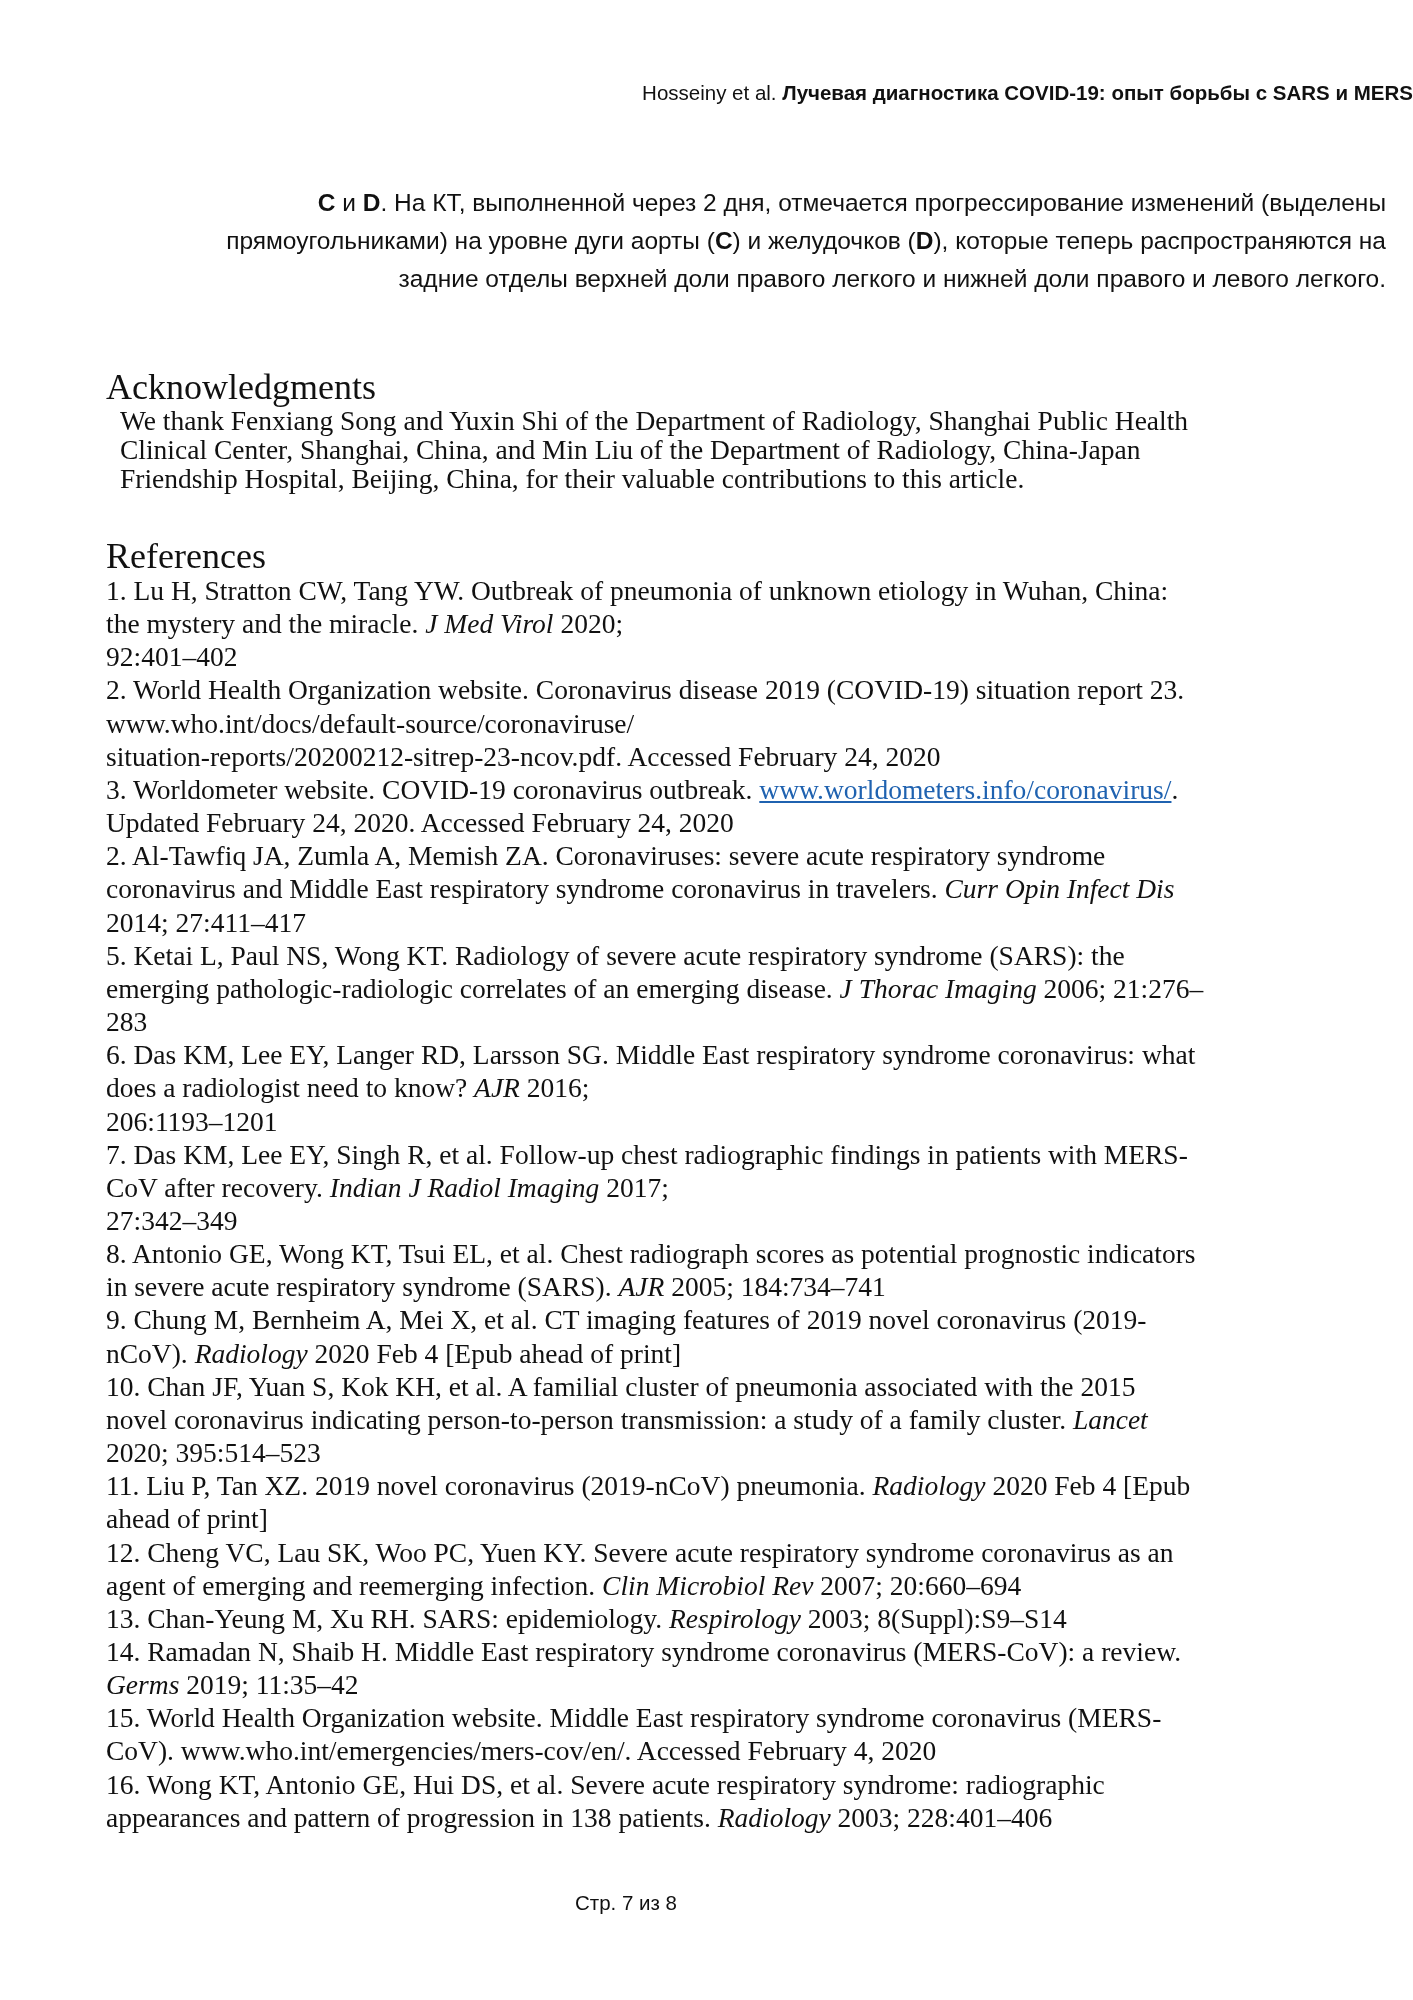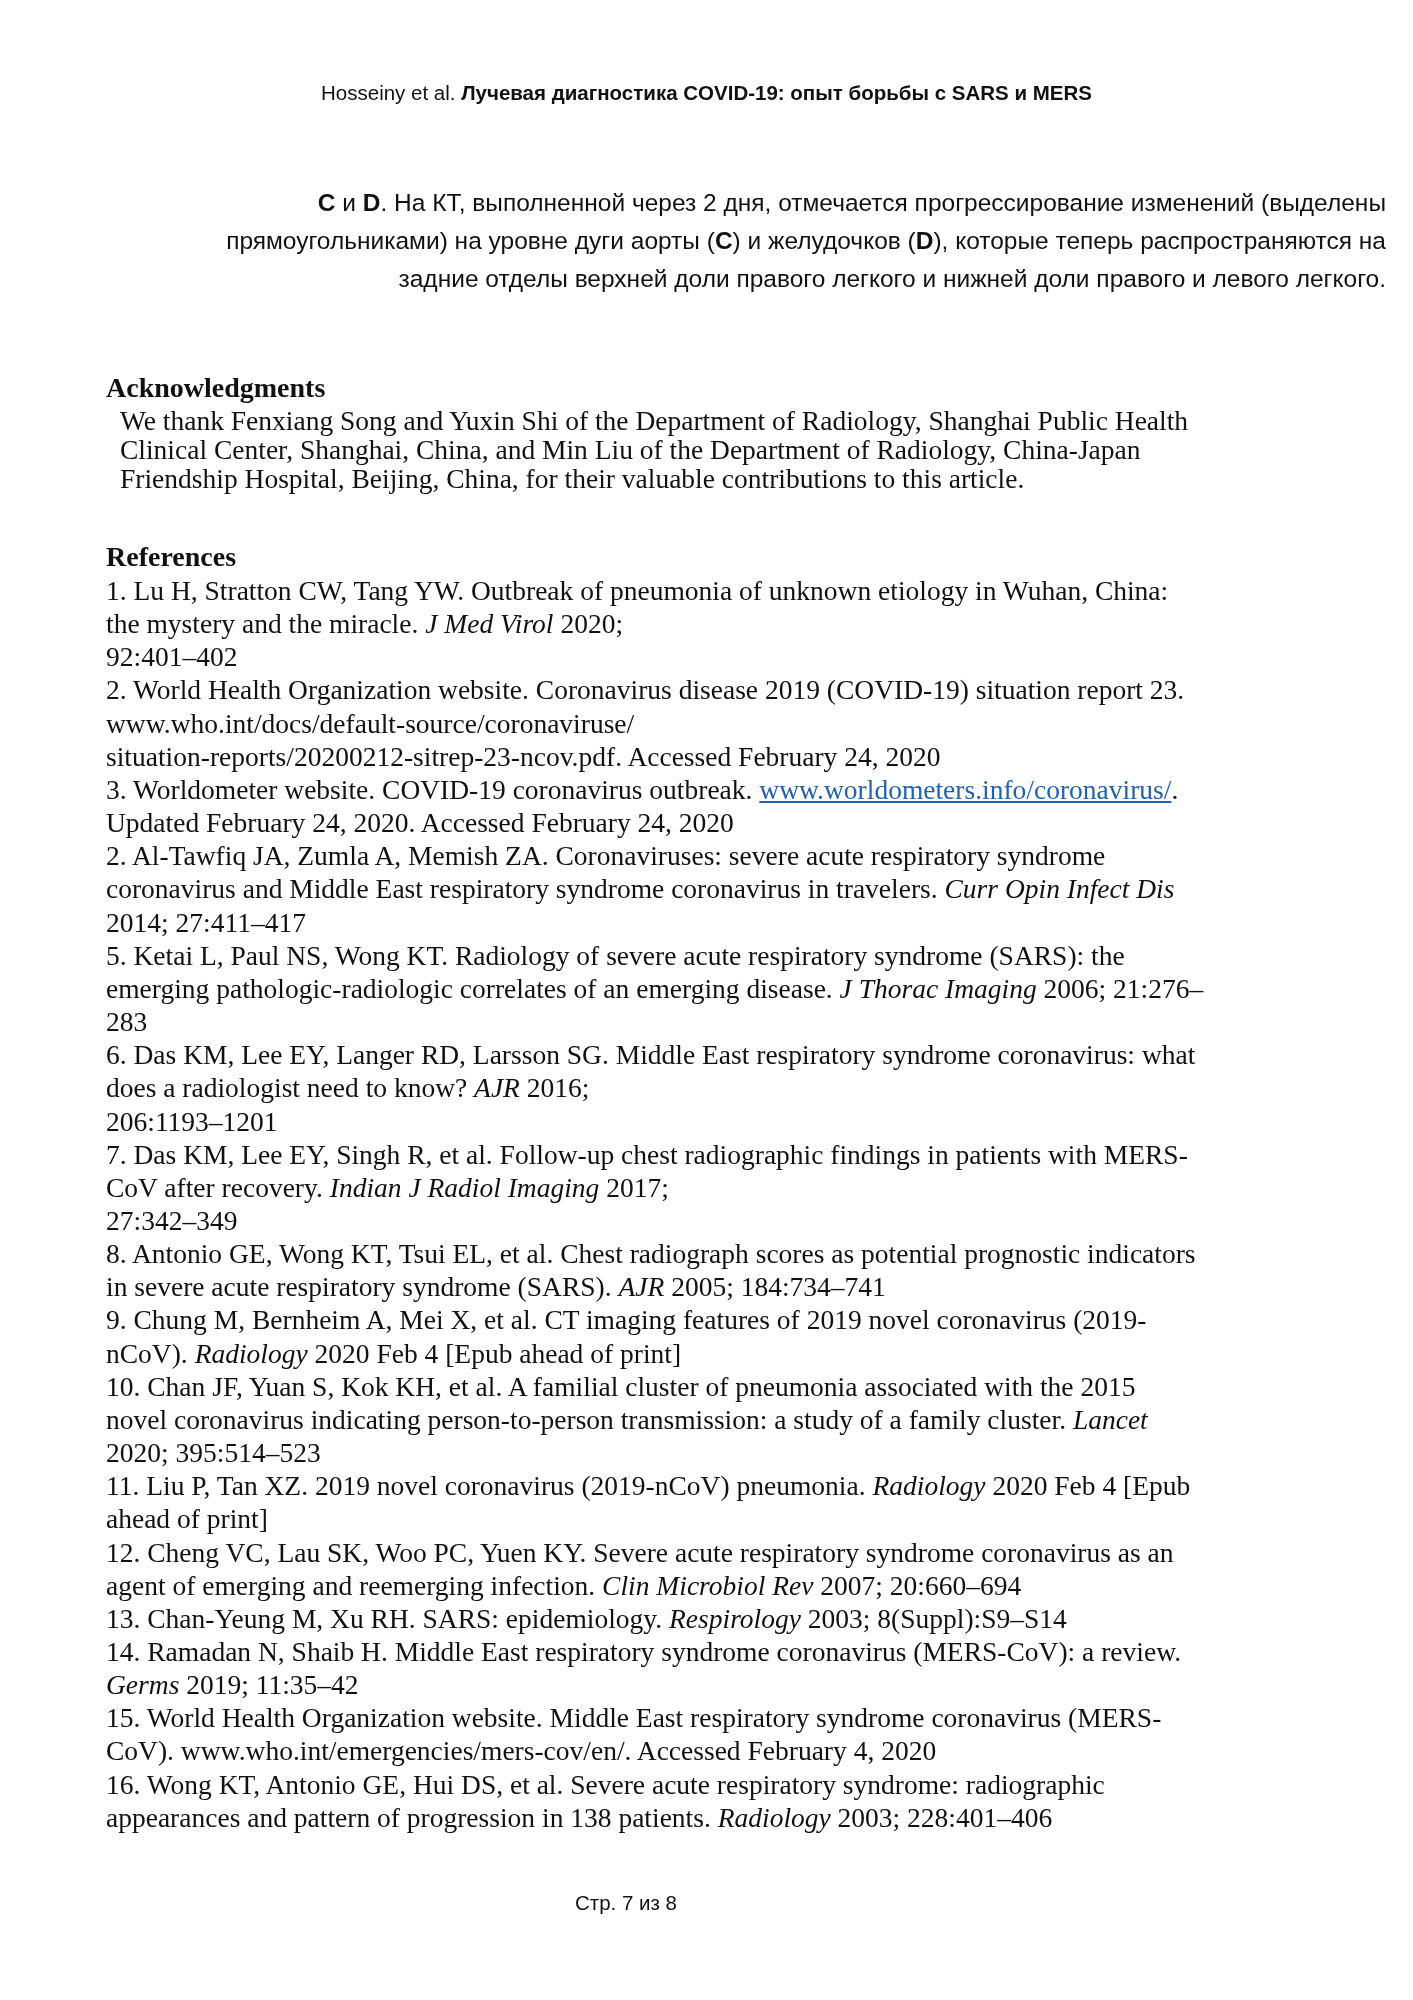--- a/index.html
+++ b/index.html
@@ -14,29 +14,28 @@
   }
   .abs { position: absolute; }
   .sans { font-family: "Liberation Sans", sans-serif; text-align: right; }
   .b { font-weight: 700; }
   .i { font-style: italic; }
   .pre { white-space: pre; }
   a.link { color: var(--link, #1f62b0); text-decoration: underline; cursor: pointer; }
 
   .header {
     top: 80px; left: 0; width: 1413px;
-    text-align: center;
     font-size: 20.5px; line-height: 25px;
   }
   .caption {
     top: 184px; left: 106px; width: 1280px;
     font-size: 24.5px; line-height: 38px;
   }
   .h-serif {
-    font-size: 28px; font-weight: 700; line-height: 33px;
+    font-size: 36px; font-weight: 400; line-height: 33px;
   }
   .ack-heading { top: 371px; left: 106px; }
   .ack-body {
     top: 406px; left: 120px; width: 1290px;
     font-size: 27.5px; line-height: 29px;
   }
   .ref-heading { top: 540px; left: 106px; }
   .ref-list {
     top: 574px; left: 106px; width: 1290px;
     font-size: 27.5px; line-height: 33.15px;

